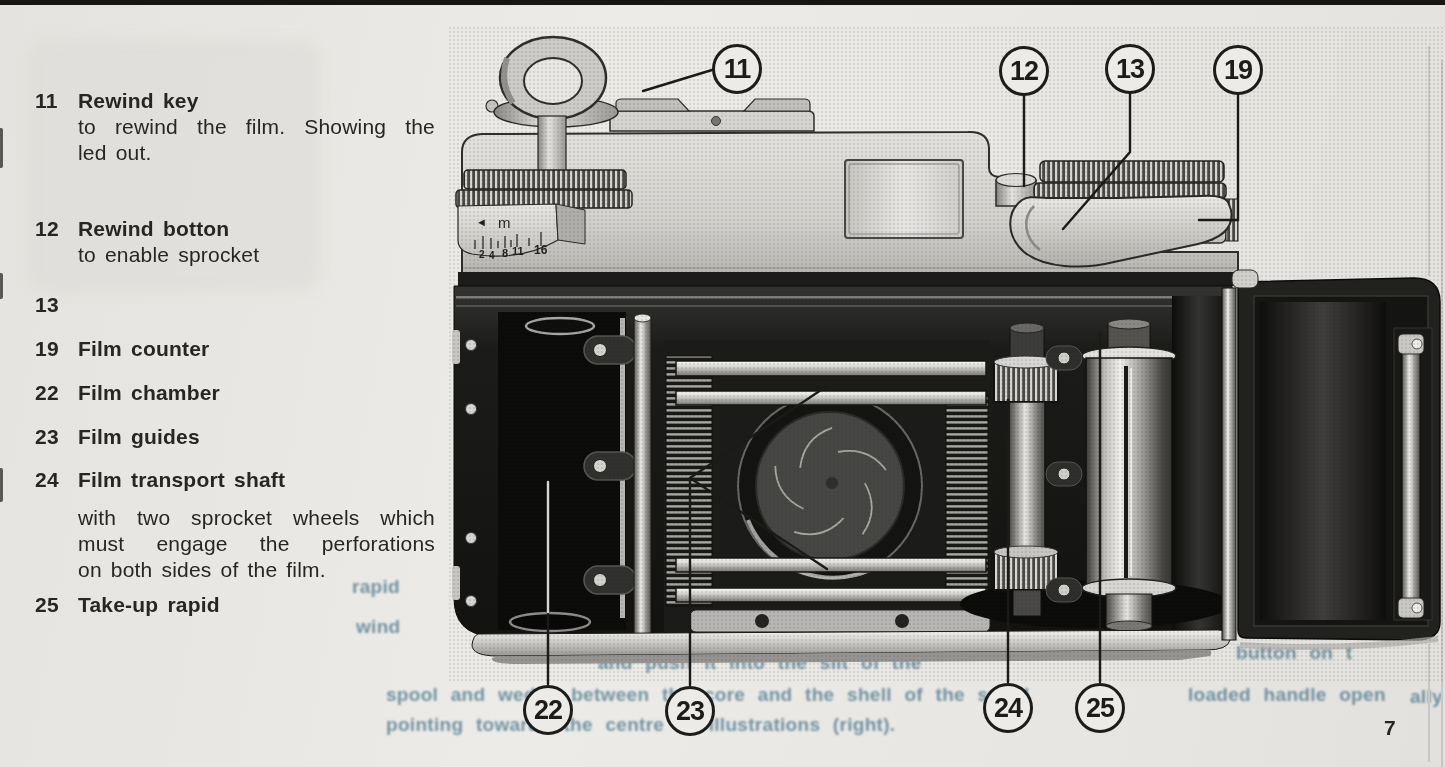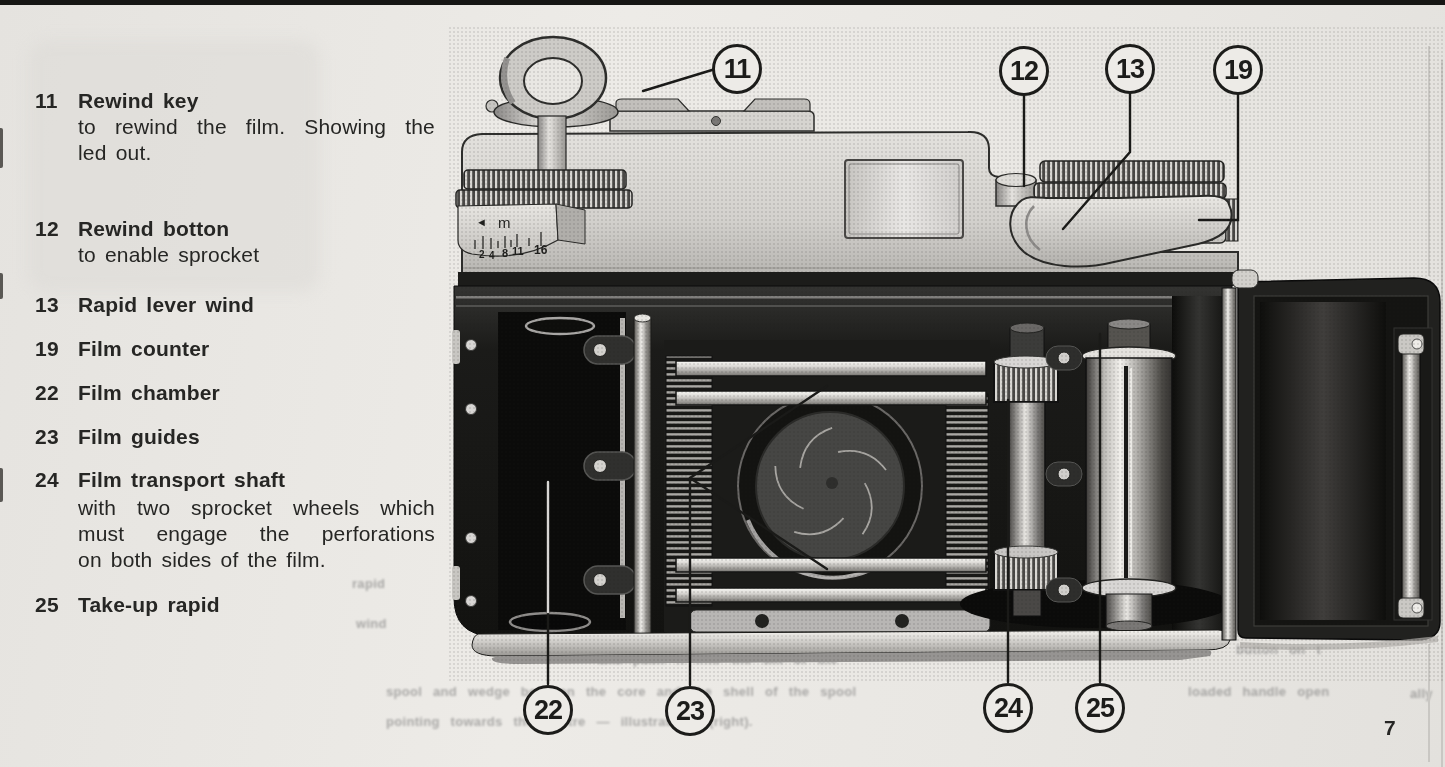--- a/index.html
+++ b/index.html
@@ -10,21 +10,21 @@
     -webkit-font-smoothing:antialiased;
   }
   .abs{position:absolute;}
   
   .scanbar{left:0;top:0;width:1445px;height:5px;background:#161614;z-index:40;}
   .edge-sliver{width:3px;background:#5a5854;left:0;z-index:40;border-radius:0 2px 2px 0;}
   .page-edge{width:2px;background:#c9c7c3;z-index:4;}
   
   .ghost-blob{left:28px;top:40px;width:292px;height:252px;background:rgba(219,217,213,.5);
     border-radius:20px;filter:blur(7px);z-index:1;}
-  .ghost{z-index:1;color:#737373;opacity:.55;filter:blur(.8px);font-size:13px;
+  .ghost{z-index:1;color:#0c4a6e;opacity:.55;filter:blur(.8px);font-size:19px;
     word-spacing:7px;white-space:nowrap;font-weight:bold;letter-spacing:.3px;}
   
   .legend{left:35px;top:0;width:402px;height:767px;z-index:10;}
   .legend-item{position:absolute;left:0;width:402px;font-size:21px;line-height:26px;
     letter-spacing:.2px;word-spacing:3px;}
   .lrow{display:flex;}
   .lnum{width:43px;font-weight:bold;flex:none;}
   .ltitle{font-weight:bold;}
   .ldesc{margin-left:43px;width:357px;}
   .lline{line-height:25.8px;}
@@ -360,21 +360,20 @@
       <span class="lnum">12</span>
       <span class="ltitle">Rewind botton</span>
     </div>
     <div class="ldesc">
       <div class="lline">to enable sprocket</div>
     </div>
   </div>
   <div class="legend-item" style="top:292px">
     <div class="lrow">
       <span class="lnum">13</span>
-      <span class="ltitle">Rapid lever wind</span>
     </div>
   </div>
   <div class="legend-item" style="top:336px">
     <div class="lrow">
       <span class="lnum">19</span>
       <span class="ltitle">Film counter</span>
     </div>
   </div>
   <div class="legend-item" style="top:380px">
     <div class="lrow">
@@ -386,21 +385,21 @@
     <div class="lrow">
       <span class="lnum">23</span>
       <span class="ltitle">Film guides</span>
     </div>
   </div>
   <div class="legend-item" style="top:467px">
     <div class="lrow">
       <span class="lnum">24</span>
       <span class="ltitle">Film transport shaft</span>
     </div>
-    <div class="ldesc" style="margin-top:2px">
+    <div class="ldesc" style="margin-top:12px">
       <div class="lline just">with two sprocket wheels which</div>
       <div class="lline just">must engage the perforations</div>
       <div class="lline">on both sides of the film.</div>
     </div>
   </div>
   <div class="legend-item" style="top:592px">
     <div class="lrow">
       <span class="lnum">25</span>
       <span class="ltitle">Take-up rapid</span>
     </div>

